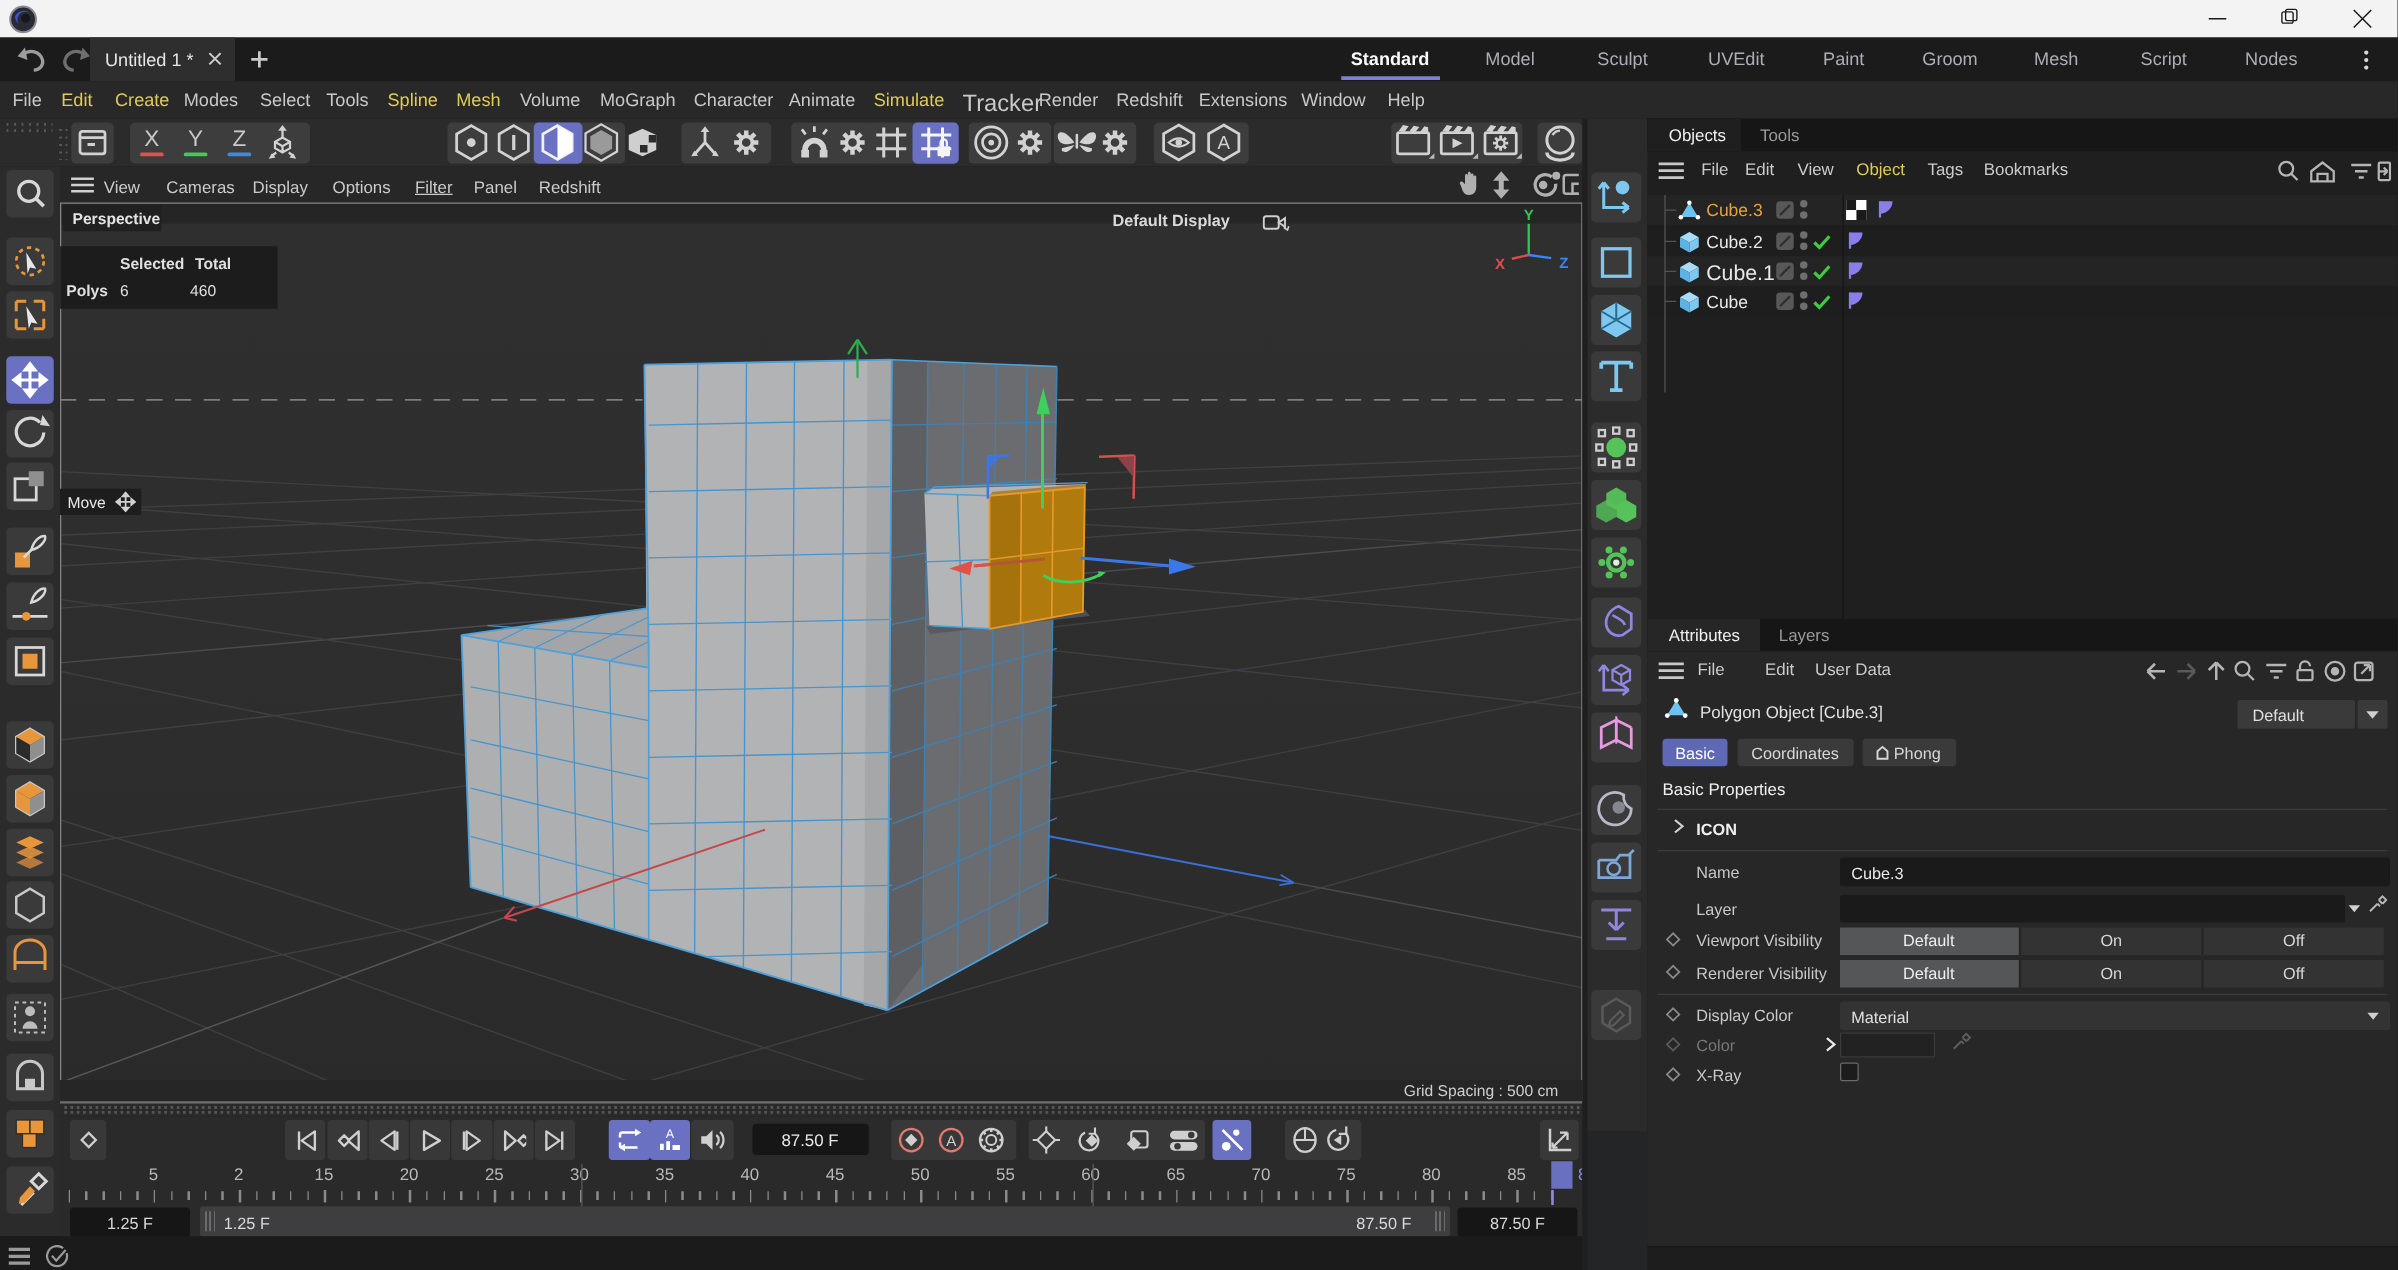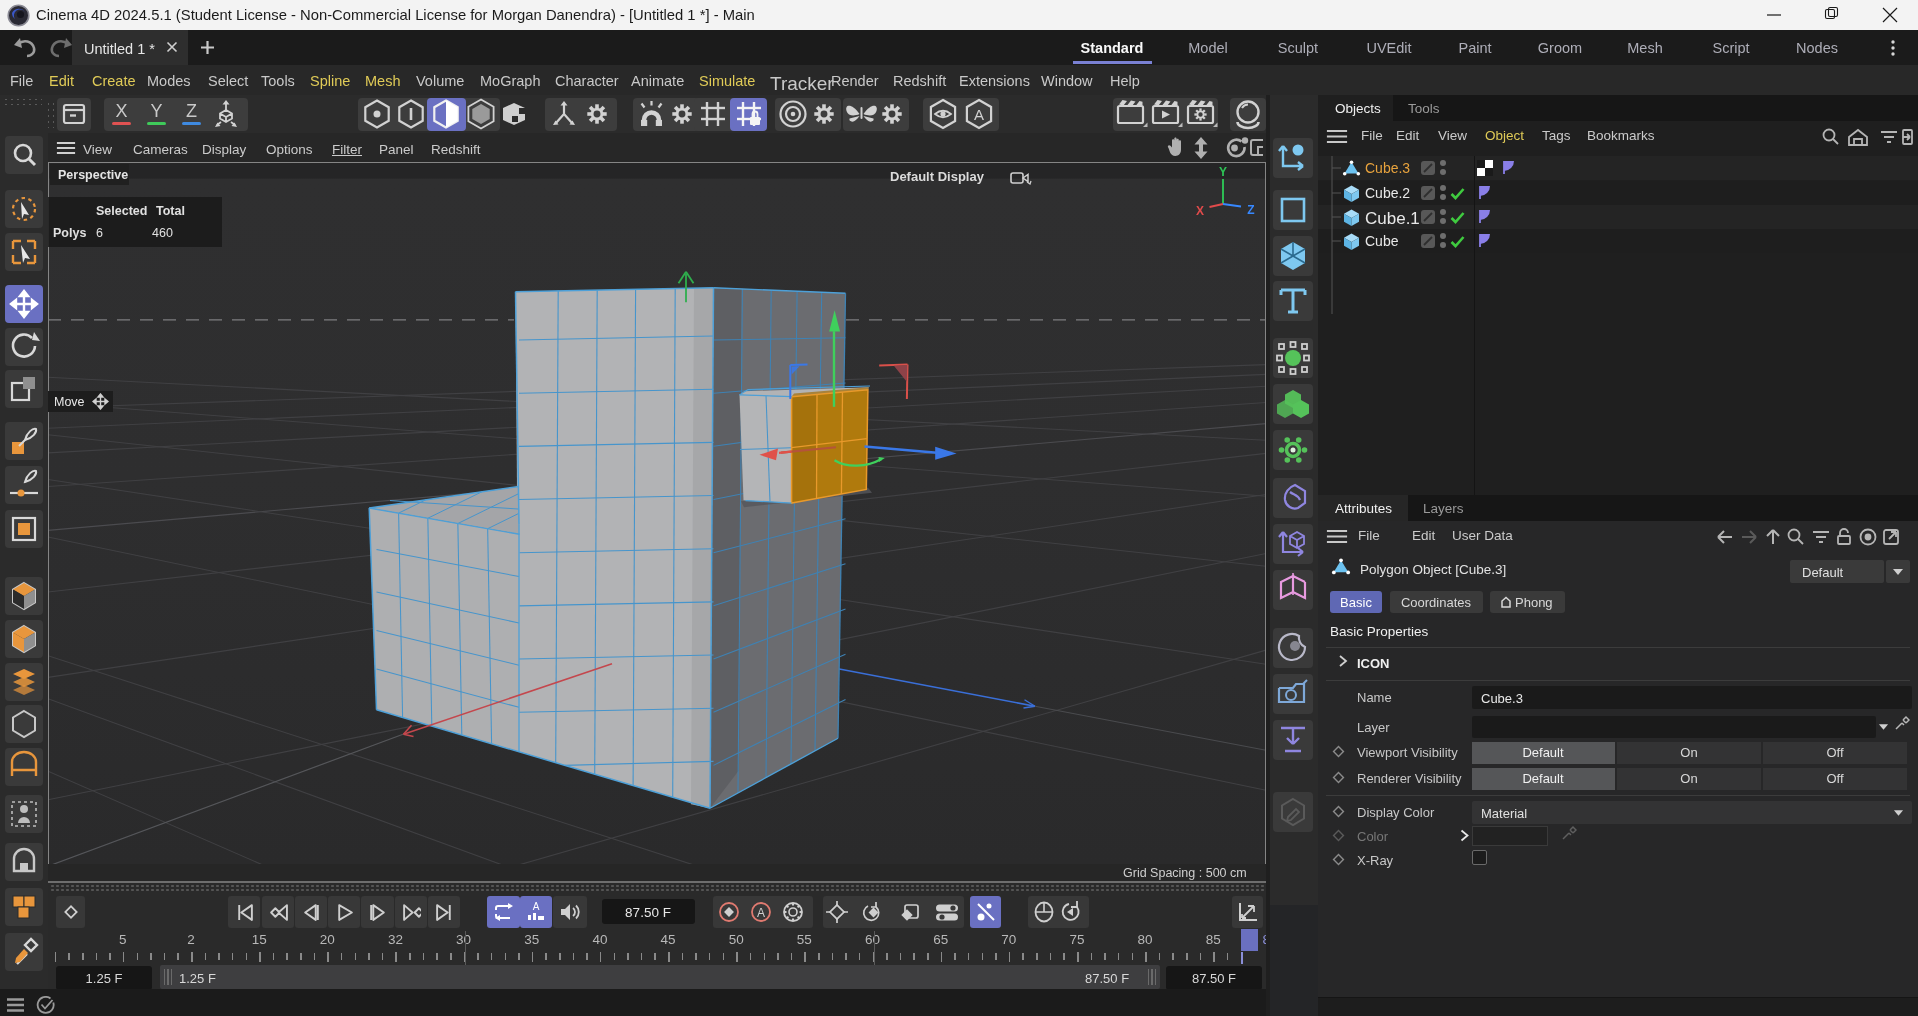--- a/index.html
+++ b/index.html
@@ -8,21 +8,20 @@
 .dots{position:absolute;background-image:radial-gradient(circle,#5a5a5a 1px,transparent 1.1px);background-size:6px 6px;}
 svg{display:block}
 </style></head><body>
 <div class="abs" style="left:0;top:0;width:1918px;height:30px;background:#f3f3f3">
 <svg class="abs" style="left:7px;top:4px" width="23" height="23" viewBox="0 0 23 23">
 <circle cx="11.5" cy="11.5" r="10.3" fill="#2a2a34"></circle>
 <circle cx="11.5" cy="11.5" r="10.3" fill="none" stroke="#8b8b95" stroke-width="1.6"></circle>
 <path d="M 5 9 A 7.5 7.5 0 0 1 18 8 A 5.5 5.5 0 1 0 8 15 A 7.5 7.5 0 0 1 5 9 Z" fill="#3a57c8"></path>
 <circle cx="13.5" cy="10.5" r="3.6" fill="#16161e"></circle>
 </svg>
-<div class="t" style="left:36px;top:8px;font-size:14.8px;color:#1b1b1b;">Cinema 4D 2024.5.1 (Student License - Non-Commercial License for Morgan Danendra) - [Untitled 1 *] - Main</div>
 <svg class="abs" style="left:1762px;top:0" width="156" height="30" viewBox="0 0 156 30">
 <line x1="5" y1="15" x2="19" y2="15" stroke="#1a1a1a" stroke-width="1.2"></line>
 <rect x="63.5" y="9.5" width="9" height="9" fill="none" stroke="#1a1a1a" stroke-width="1.1" rx="1.5"></rect>
 <rect x="66.5" y="7.5" width="9" height="9" fill="none" stroke="#1a1a1a" stroke-width="1.1" rx="1.5"></rect>
 <path d="M 121 8 L 135 22 M 135 8 L 121 22" stroke="#1a1a1a" stroke-width="1.2"></path>
 </svg>
 </div>
 <div class="abs" style="left:0;top:30px;width:1918px;height:35px;background:#1b1b1b">
 <svg class="abs" style="left:12px;top:6px" width="64" height="24" viewBox="0 0 64 24">
 <path d="M 6 8 C 12 3 20 5 22 12 C 23 16 20 20 15 20" fill="none" stroke="#9c9c9c" stroke-width="2.6"></path>
@@ -681,21 +680,21 @@
 </svg>
 <div class="abs" style="left:1184px;top:3.5px;width:31px;height:31.5px;background:#383838;border-radius:3px"></div>
 <svg class="abs" style="left:1189px;top:8px" width="22" height="22" viewBox="0 0 22 22">
       <path d="M 3 2 V 19 H 20" fill="none" stroke="#cfcfcf" stroke-width="2"></path>
       <path d="M 5 17 L 17 5 M 17 5 h -6 M 17 5 v 6 M 5 17 l 4 0 M 5 17 l 0 -4" stroke="#cfcfcf" stroke-width="1.8" fill="none"></path>
     </svg>
 <div class="t" style="left:74.85000000000001px;top:40px;font-size:13.5px;color:#b8b8b8;transform:translateX(-50%);">5</div>
 <div class="t" style="left:143.0px;top:40px;font-size:13.5px;color:#b8b8b8;transform:translateX(-50%);">2</div>
 <div class="t" style="left:211.15px;top:40px;font-size:13.5px;color:#b8b8b8;transform:translateX(-50%);">15</div>
 <div class="t" style="left:279.3px;top:40px;font-size:13.5px;color:#b8b8b8;transform:translateX(-50%);">20</div>
-<div class="t" style="left:347.45px;top:40px;font-size:13.5px;color:#b8b8b8;transform:translateX(-50%);">32</div>
+<div class="t" style="left:347.45px;top:40px;font-size:13.5px;color:#b8b8b8;transform:translateX(-50%);">25</div>
 <div class="t" style="left:415.6px;top:40px;font-size:13.5px;color:#b8b8b8;transform:translateX(-50%);">30</div>
 <div class="t" style="left:483.75px;top:40px;font-size:13.5px;color:#b8b8b8;transform:translateX(-50%);">35</div>
 <div class="t" style="left:551.9000000000001px;top:40px;font-size:13.5px;color:#b8b8b8;transform:translateX(-50%);">40</div>
 <div class="t" style="left:620.0500000000001px;top:40px;font-size:13.5px;color:#b8b8b8;transform:translateX(-50%);">45</div>
 <div class="t" style="left:688.2px;top:40px;font-size:13.5px;color:#b8b8b8;transform:translateX(-50%);">50</div>
 <div class="t" style="left:756.3500000000001px;top:40px;font-size:13.5px;color:#b8b8b8;transform:translateX(-50%);">55</div>
 <div class="t" style="left:824.5000000000001px;top:40px;font-size:13.5px;color:#b8b8b8;transform:translateX(-50%);">60</div>
 <div class="t" style="left:892.6500000000001px;top:40px;font-size:13.5px;color:#b8b8b8;transform:translateX(-50%);">65</div>
 <div class="t" style="left:960.8000000000001px;top:40px;font-size:13.5px;color:#b8b8b8;transform:translateX(-50%);">70</div>
 <div class="t" style="left:1028.95px;top:40px;font-size:13.5px;color:#b8b8b8;transform:translateX(-50%);">75</div>

